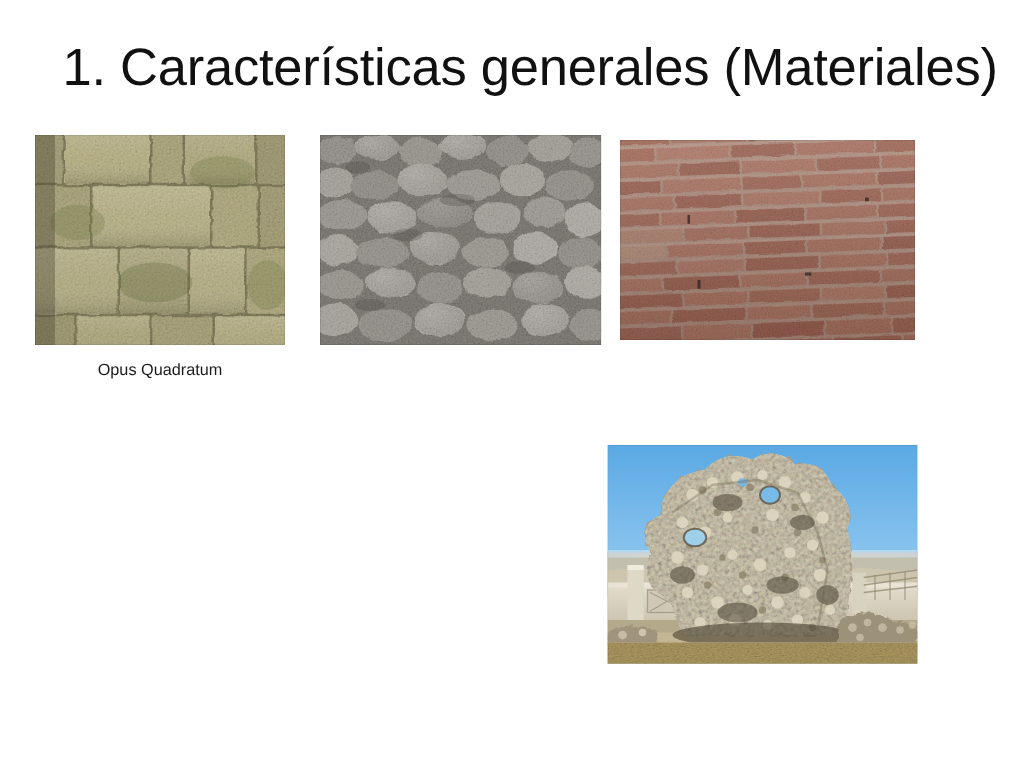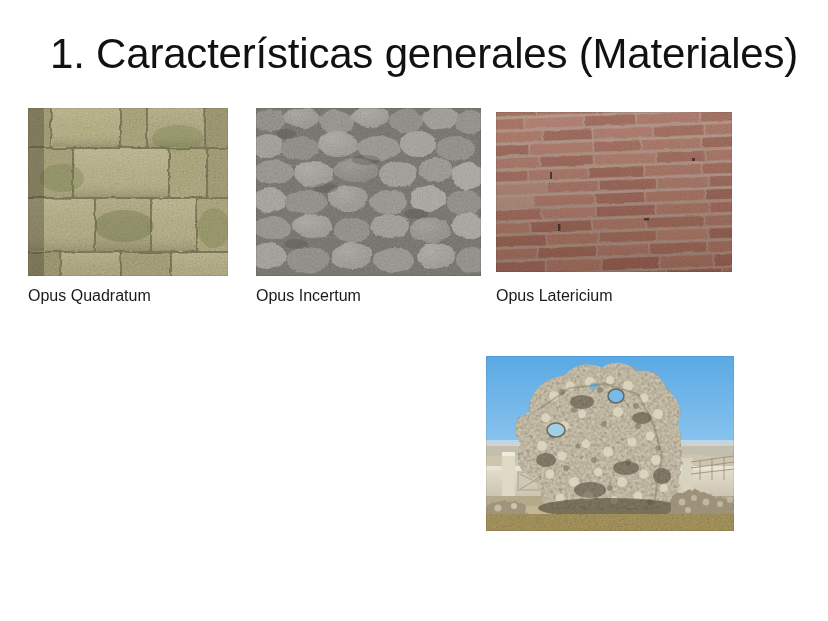--- a/index.html
+++ b/index.html
@@ -41,24 +41,25 @@
     left: 0;
     top: 0;
     overflow: hidden;
     background: #cfcabe;
   }
   .fig .frame svg {
     display: block;
   }
   .caption {
     position: absolute;
-    font-size: 16px;
+    font-size: 13px;
     line-height: 20px;
     color: #1a1a1a;
     white-space: nowrap;
+    text-align: center;
   }
 
   
   #fig-quadratum        { left: 28px;  top: 108px; width: 200px; height: 168px; }
   #fig-quadratum .frame { width: 200px; height: 168px; }
   #cap-quadratum        { left: 28px;  top: 286px; width: 200px; }
 
   #fig-incertum         { left: 256px; top: 108px; width: 225px; height: 168px; }
   #fig-incertum .frame  { width: 225px; height: 168px; }
   #cap-incertum         { left: 256px; top: 286px; width: 225px; }
@@ -240,21 +241,20 @@
           <ellipse cx="30" cy="26" rx="10" ry="5"></ellipse>
           <ellipse cx="110" cy="52" rx="14" ry="5"></ellipse>
           <ellipse cx="70" cy="80" rx="12" ry="5"></ellipse>
           <ellipse cx="160" cy="106" rx="12" ry="5"></ellipse>
           <ellipse cx="40" cy="136" rx="12" ry="5"></ellipse>
         </g>
         <rect x="0" y="0" width="225" height="168" fill="none" stroke="#00000022" stroke-width="1"></rect>
       </svg>
     </div>
   </div>
-  <div class="caption" id="cap-incertum">Opus Incertum</div>
 
   <div class="fig" id="fig-latericium">
     <div class="frame">
       <svg width="236" height="160" viewBox="0 0 236 160" xmlns="http://www.w3.org/2000/svg">
         <defs>
           <filter id="lgrain" x="0" y="0" width="100%" height="100%">
             <feTurbulence type="fractalNoise" baseFrequency="0.9" numOctaves="4" seed="5" result="n"></feTurbulence>
             <feColorMatrix in="n" type="saturate" values="0.2" result="ns"></feColorMatrix>
             <feComposite in="ns" in2="SourceGraphic" operator="in" result="m"></feComposite>
             <feBlend in="SourceGraphic" in2="m" mode="multiply"></feBlend>
@@ -396,21 +396,20 @@
         <g fill="#2e2420" opacity="0.75">
           <rect x="54" y="60" width="2" height="7"></rect>
           <rect x="62" y="112" width="2.4" height="7"></rect>
           <rect x="148" y="106" width="5" height="2.5"></rect>
           <rect x="196" y="46" width="3" height="3"></rect>
         </g>
         <rect x="0" y="0" width="236" height="160" fill="none" stroke="#00000022" stroke-width="1"></rect>
       </svg>
     </div>
   </div>
-  <div class="caption" id="cap-latericium">Opus Latericium</div>
 
   <div class="fig" id="fig-caementicium">
     <div class="frame">
       <svg width="248" height="175" viewBox="0 0 248 175" xmlns="http://www.w3.org/2000/svg">
         <defs>
           <linearGradient id="sky" x1="0" y1="0" x2="0" y2="1">
             <stop offset="0" stop-color="#5aa9e4"></stop>
             <stop offset="0.55" stop-color="#8ec6ef"></stop>
             <stop offset="1" stop-color="#cfe4f2"></stop>
           </linearGradient>

